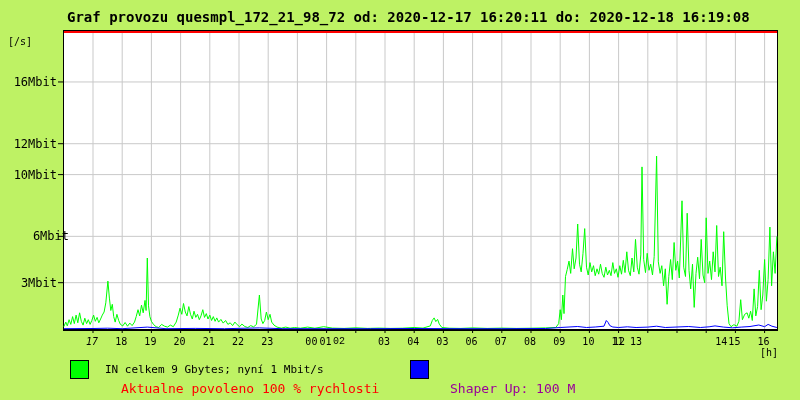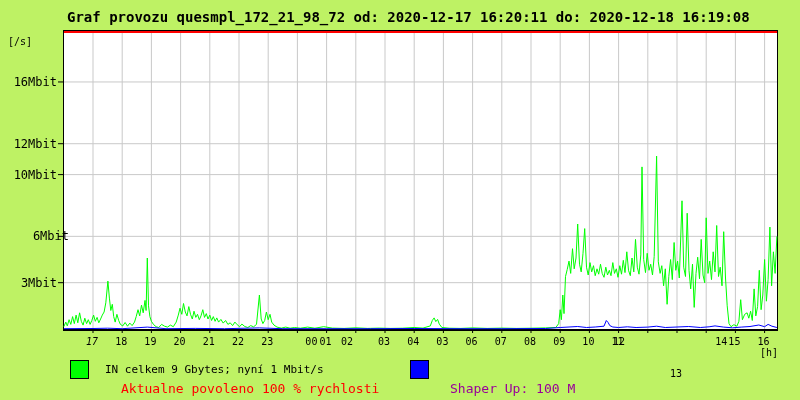--- a/index.html
+++ b/index.html
@@ -109,32 +109,32 @@
 
 <div class="tick-label-x" style="left: 79px; top: 336px; font-style: italic;">17</div>
     <div class="tick-label-x" style="left: 108.2px; top: 336px;">18</div>
     <div class="tick-label-x" style="left: 137.4px; top: 336px;">19</div>
     <div class="tick-label-x" style="left: 166.6px; top: 336px;">20</div>
     <div class="tick-label-x" style="left: 195.8px; top: 336px;">21</div>
     <div class="tick-label-x" style="left: 225px; top: 336px;">22</div>
     <div class="tick-label-x" style="left: 254.2px; top: 336px;">23</div>
     <div class="tick-label-x" style="left: 283.4px; top: 336px; margin-left: 15px;">00</div>
     <div class="tick-label-x" style="left: 312.6px; top: 336px;">01</div>
-    <div class="tick-label-x" style="left: 334px; top: 336px;">02</div>
+    <div class="tick-label-x" style="left: 326px; top: 336px; font-family: Liberation Mono, monospace;">02</div>
     <div class="tick-label-x" style="left: 371px; top: 336px;">03</div>
     <div class="tick-label-x" style="left: 400.2px; top: 336px;">04</div>
     <div class="tick-label-x" style="left: 429.4px; top: 336px;">03</div>
     <div class="tick-label-x" style="left: 458.6px; top: 336px;">06</div>
     <div class="tick-label-x" style="left: 487.8px; top: 336px;">07</div>
     <div class="tick-label-x" style="left: 517px; top: 336px;">08</div>
     <div class="tick-label-x" style="left: 546.2px; top: 336px;">09</div>
     <div class="tick-label-x" style="left: 575.4px; top: 336px;">10</div>
     <div class="tick-label-x" style="left: 604.6px; top: 336px;">11</div>
     <div class="tick-label-x" style="left: 599px; top: 336px; text-align: right;">12</div>
-    <div class="tick-label-x" style="left: 663px; top: 336px; margin-top: 32px;">13</div>
+    <div class="tick-label-x" style="left: 623px; top: 336px;">13</div>
     <div class="tick-label-x" style="left: 692.2px; top: 336px; margin-left: 16px;">14</div>
     <div class="tick-label-x" style="left: 721.4px; top: 336px;">15</div>
     <div class="tick-label-x" style="left: 750.6px; top: 336px;">16</div>
     <div class="tick-label-y" style="left: 0px; top: 76px;">16Mbit</div>
     <div class="tick-label-y" style="left: 0px; top: 138px;">12Mbit</div>
     <div class="tick-label-y" style="left: 0px; top: 169px;">10Mbit</div>
     <div class="tick-label-y" style="left: 12px; top: 230px;">6Mbit</div>
     <div class="tick-label-y" style="left: 0px; top: 277px;">3Mbit</div>
   </div>
 

